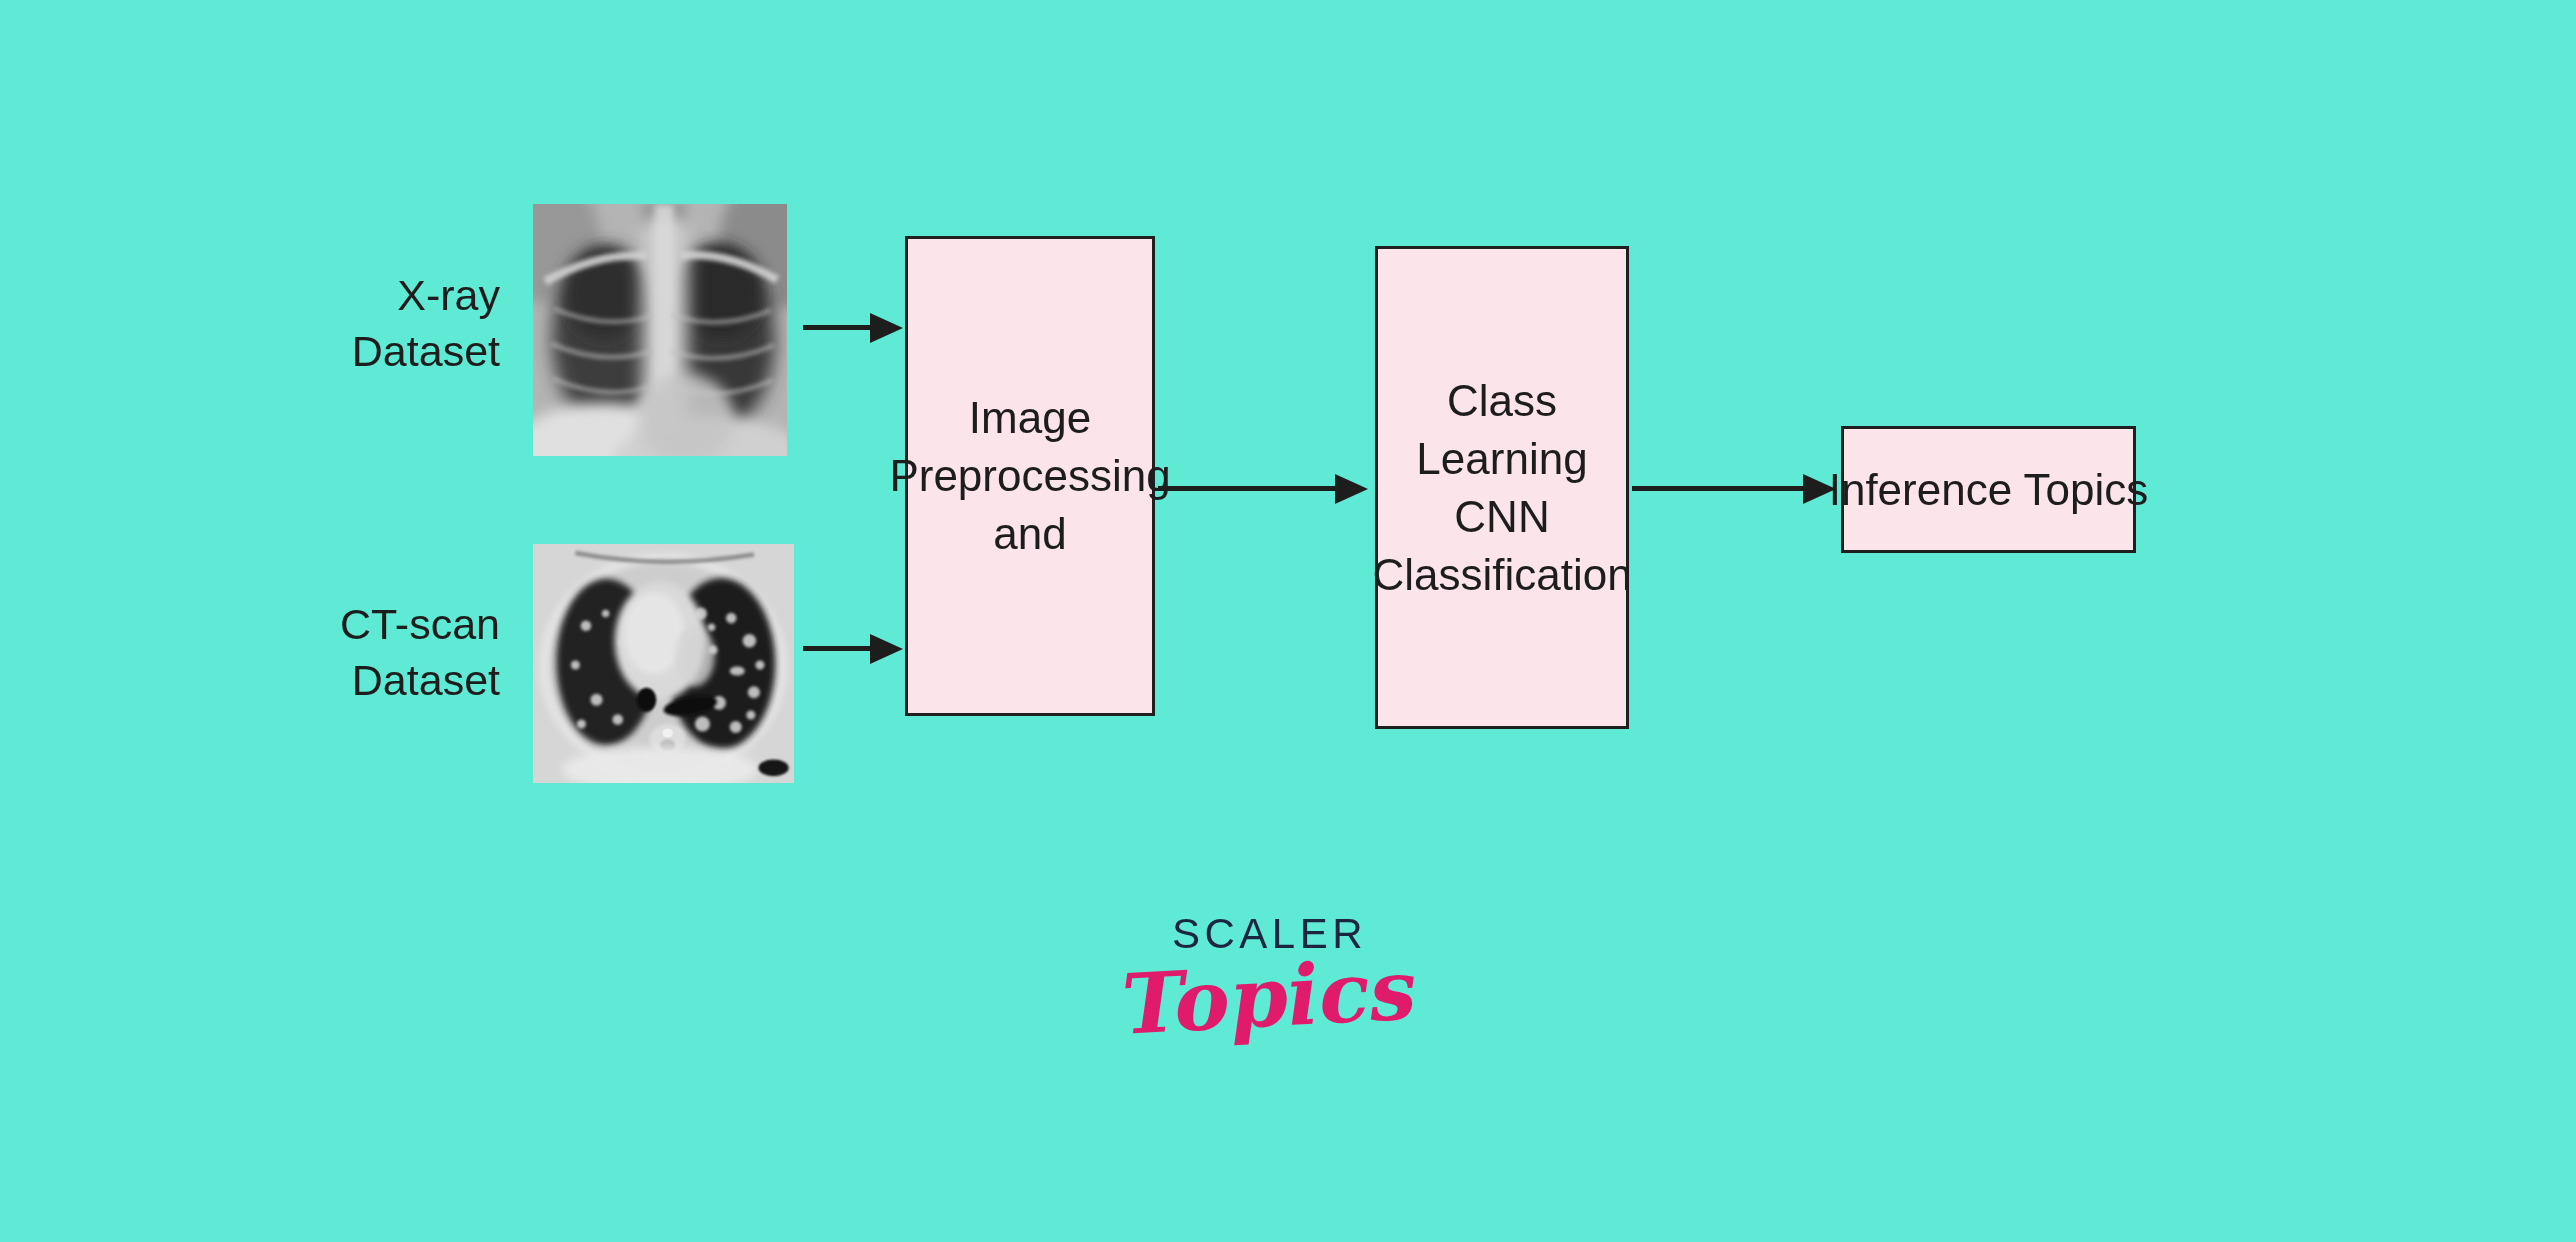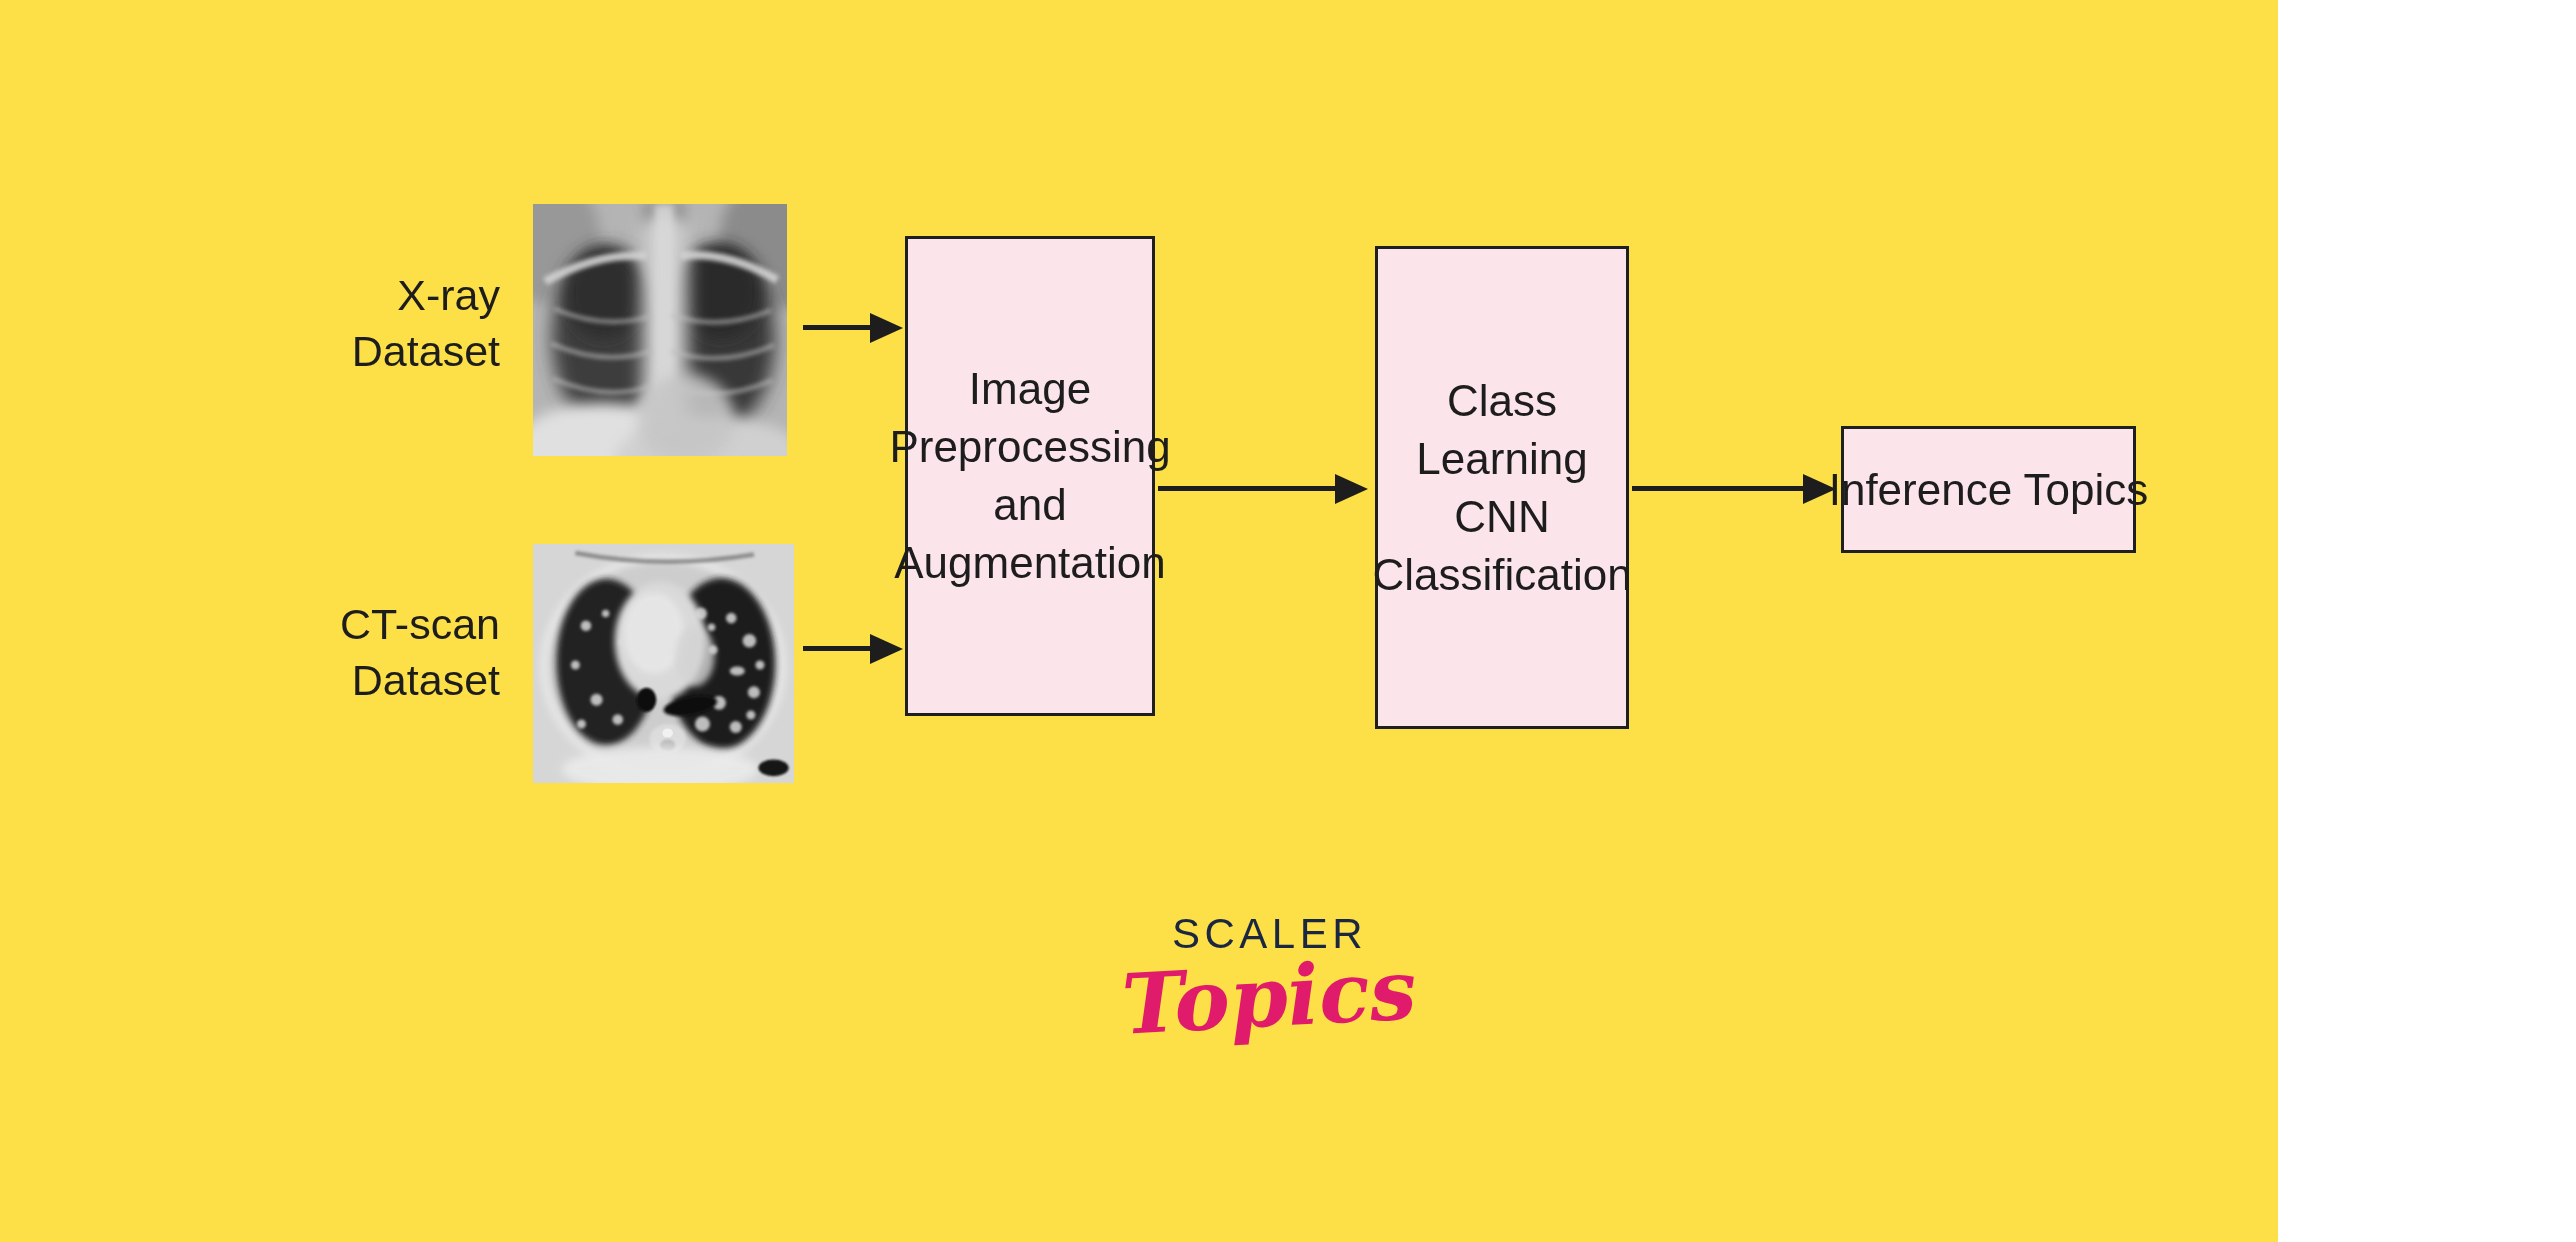--- a/index.html
+++ b/index.html
@@ -7,23 +7,23 @@
     --box-border:#1f1f1f;
     --arrow:#1d1d1d;
     --text:#1d1d1d;
     --logo-navy:#1b2740;
     --logo-pink:#e01b6c;
   }
   html,body{margin:0;padding:0;}
   body{background:#ffffff;}
   .canvas{
     position:relative;
-    width:2278px;
+    width:2576px;
     height:1243px;
-    background:#fde047;
+    background:#5eead4;
     overflow:hidden;
     font-family:"Liberation Sans", sans-serif;
     color:var(--text);
   }
   
   .ds-label{
     position:absolute;
     left:212px;
     width:288px;
     text-align:right;
@@ -227,21 +227,20 @@
 
   <div class="arrow" style="left:803px; top:325px; width:67px;"></div>
   <div class="arrow" style="left:803px; top:646px; width:67px;"></div>
   <div class="arrow" style="left:1158px; top:486px; width:177px;"></div>
   <div class="arrow" style="left:1632px; top:486px; width:171px;"></div>
 
   <div class="pbox" style="left:905px; top:236px; width:250px; height:480px;">
     <span class="line">Image</span>
     <span class="line">Preprocessing</span>
     <span class="line">and</span>
-    <span class="line">Augmentation</span>
   </div>
 
   <div class="pbox" style="left:1375px; top:246px; width:254px; height:483px;">
     <span class="line">Class</span>
     <span class="line">Learning</span>
     <span class="line">CNN</span>
     <span class="line">Classification</span>
   </div>
 
   <div class="pbox" style="left:1841px; top:426px; width:295px; height:127px;">

